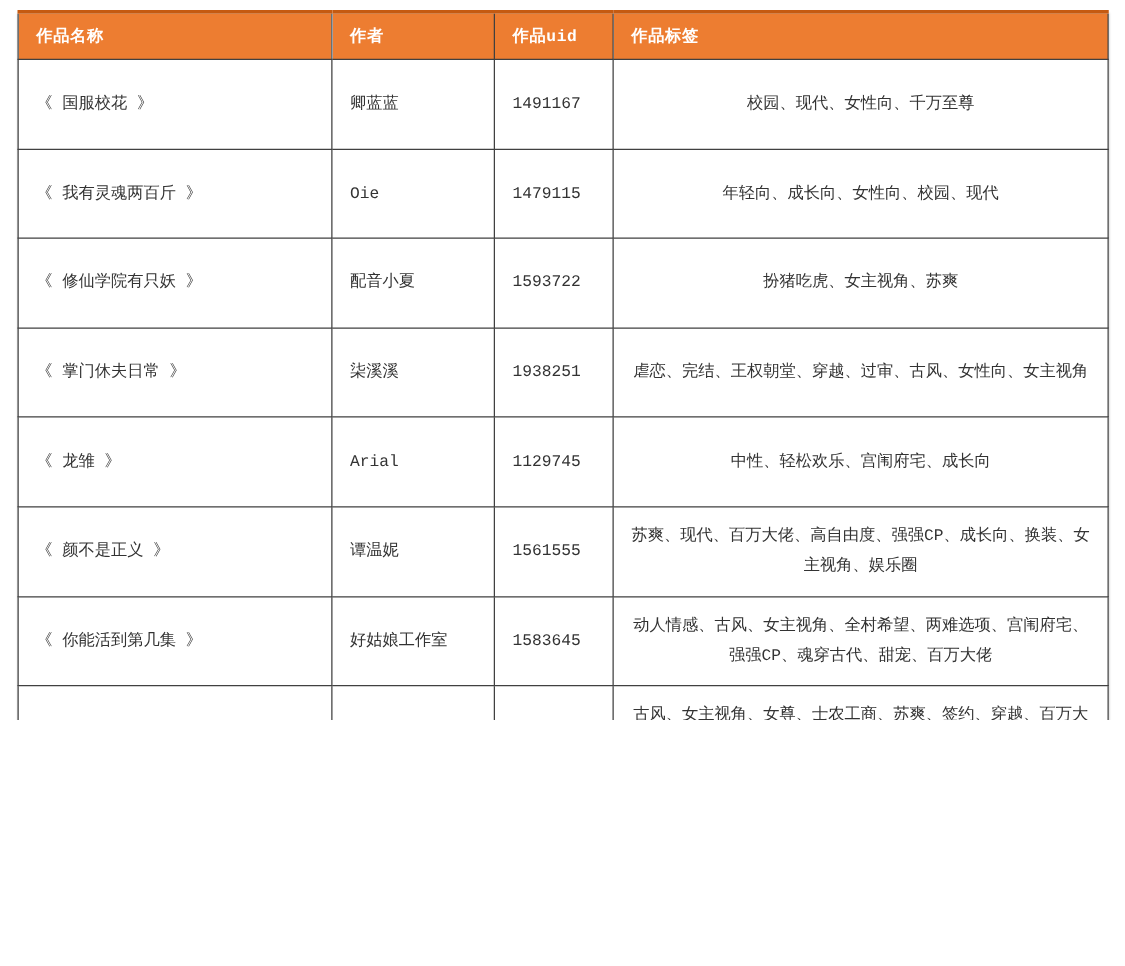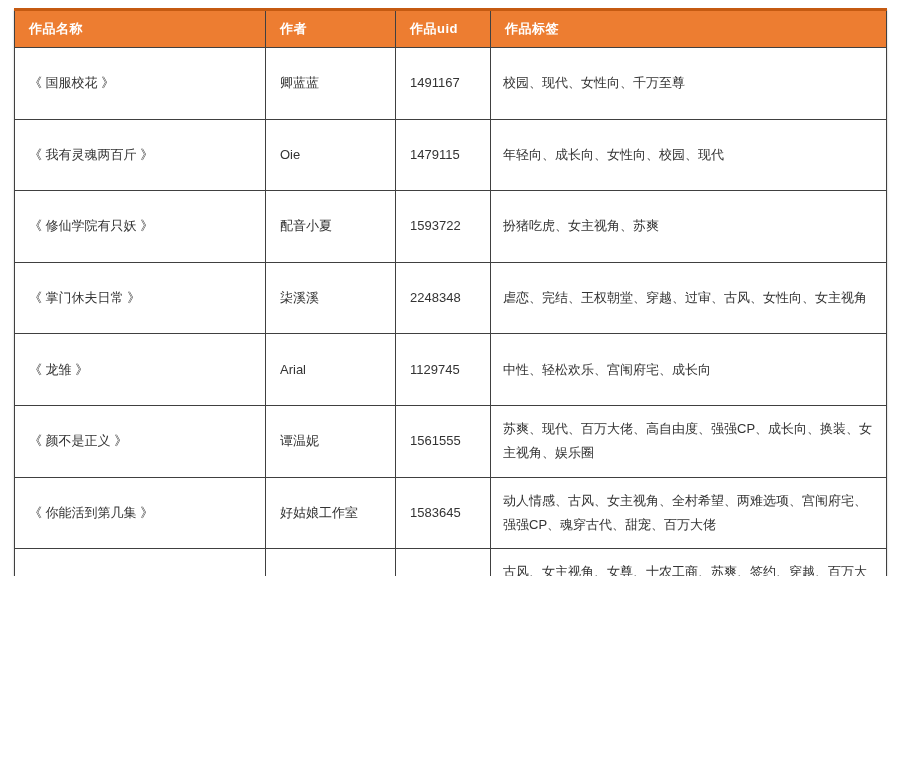--- a/index.html
+++ b/index.html
@@ -14,20 +14,21 @@
   body{
     background:var(--page-bg);
     font-family:"Liberation Sans","DejaVu Sans",sans-serif;
   }
   .sheet{
     position:relative;
     width:900px;
     height:576px;
     background:var(--page-bg);
     overflow:hidden;
+    font-family:Liberation Mono, monospace;
   }
   table.works{
     position:absolute;
     left:14px;
     top:8px;
     width:872px;
     border-collapse:collapse;
     table-layout:fixed;
     box-shadow:0 2px 2px rgba(0,0,0,0.25);
   }
@@ -52,21 +53,21 @@
     border-top:3px solid var(--header-top-border);
     letter-spacing:0.5px;
   }
   tbody tr{height:71.6px;}
   tbody td{
     color:var(--body-text);
     font-size:13px;
     line-height:24px;
     background:#FFFFFF;
   }
-  td[data-name="tags-cell"]{padding:4px 12px;}
+  td[data-name="tags-cell"]{padding:4px 12px;text-align:center;}
 </style>
 </head>
 <body>
 
 <div class="sheet" data-name="spreadsheet-page">
   <table class="works" data-name="works-table">
     <colgroup>
       <col class="c-title">
       <col class="c-author">
       <col class="c-uid">
@@ -95,21 +96,21 @@
         </tr>
         <tr data-name="table-row">
           <td data-name="title-cell">《 修仙学院有只妖 》</td>
           <td data-name="author-cell">配音小夏</td>
           <td data-name="uid-cell">1593722</td>
           <td data-name="tags-cell">扮猪吃虎、女主视角、苏爽</td>
         </tr>
         <tr data-name="table-row">
           <td data-name="title-cell">《 掌门休夫日常 》</td>
           <td data-name="author-cell">柒溪溪</td>
-          <td data-name="uid-cell">2248348</td>
+          <td data-name="uid-cell">1938251</td>
           <td data-name="tags-cell">虐恋、完结、王权朝堂、穿越、过审、古风、女性向、女主视角</td>
         </tr>
         <tr data-name="table-row">
           <td data-name="title-cell">《 龙雏 》</td>
           <td data-name="author-cell">Arial</td>
           <td data-name="uid-cell">1129745</td>
           <td data-name="tags-cell">中性、轻松欢乐、宫闱府宅、成长向</td>
         </tr>
         <tr data-name="table-row">
           <td data-name="title-cell">《 颜不是正义 》</td>

